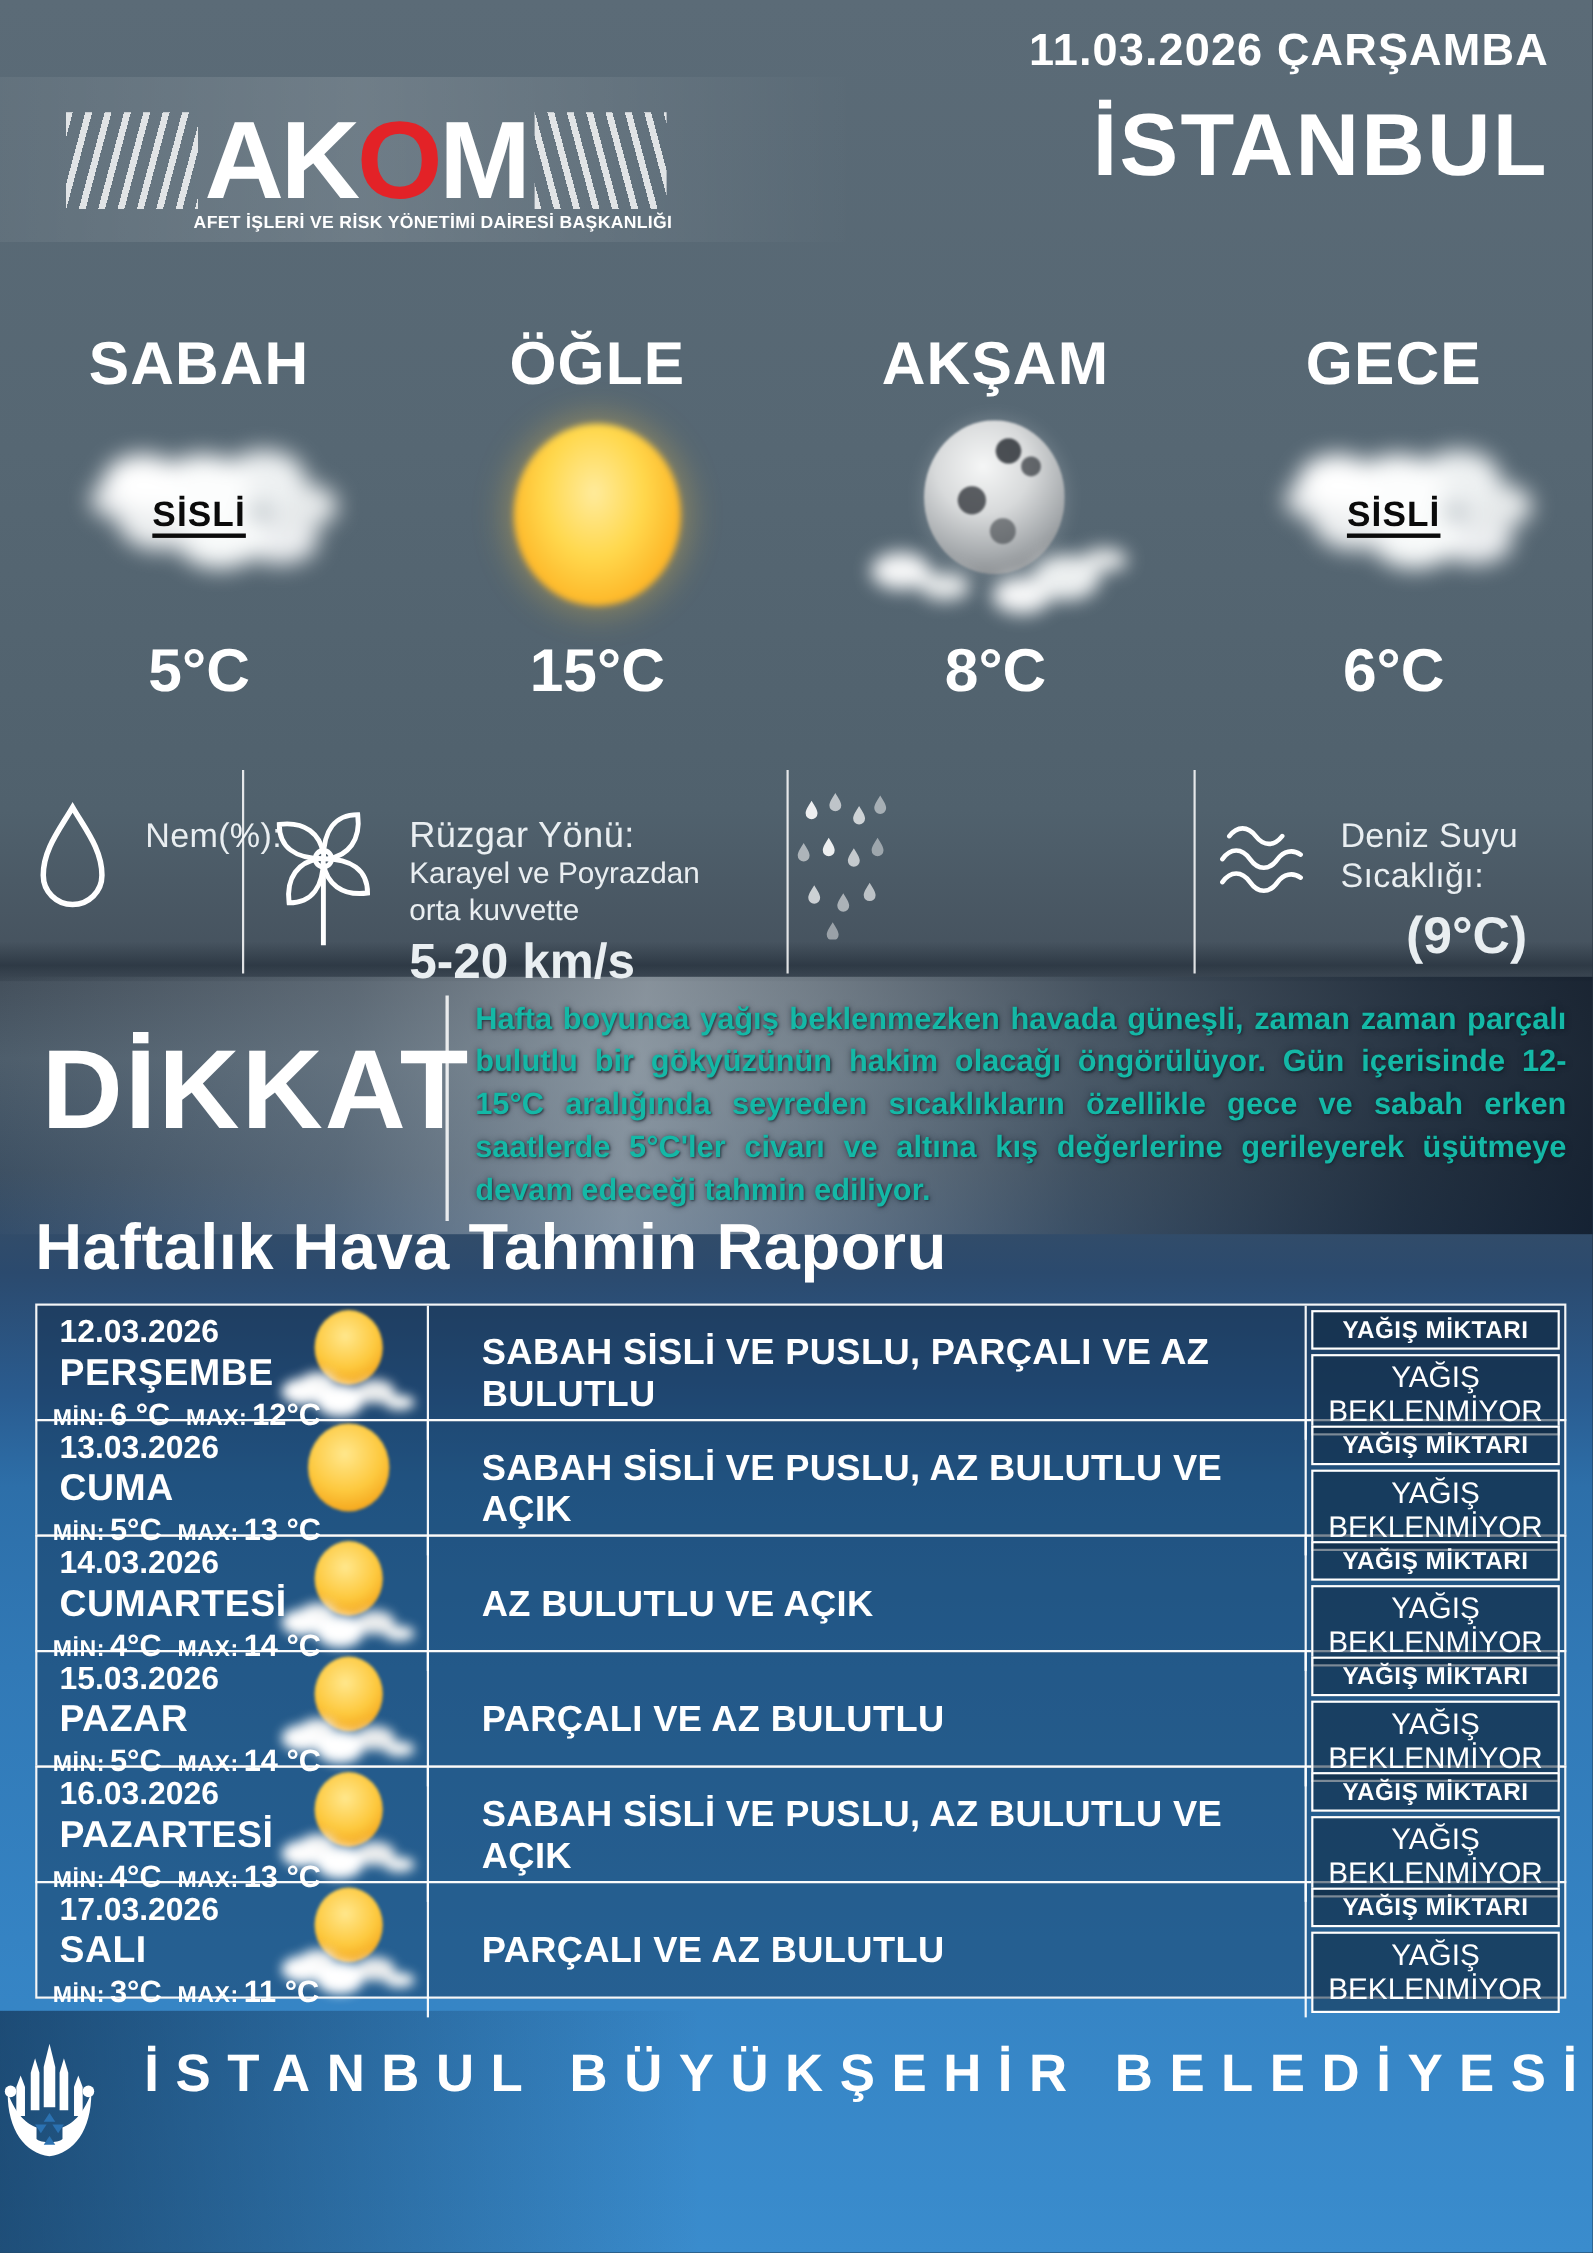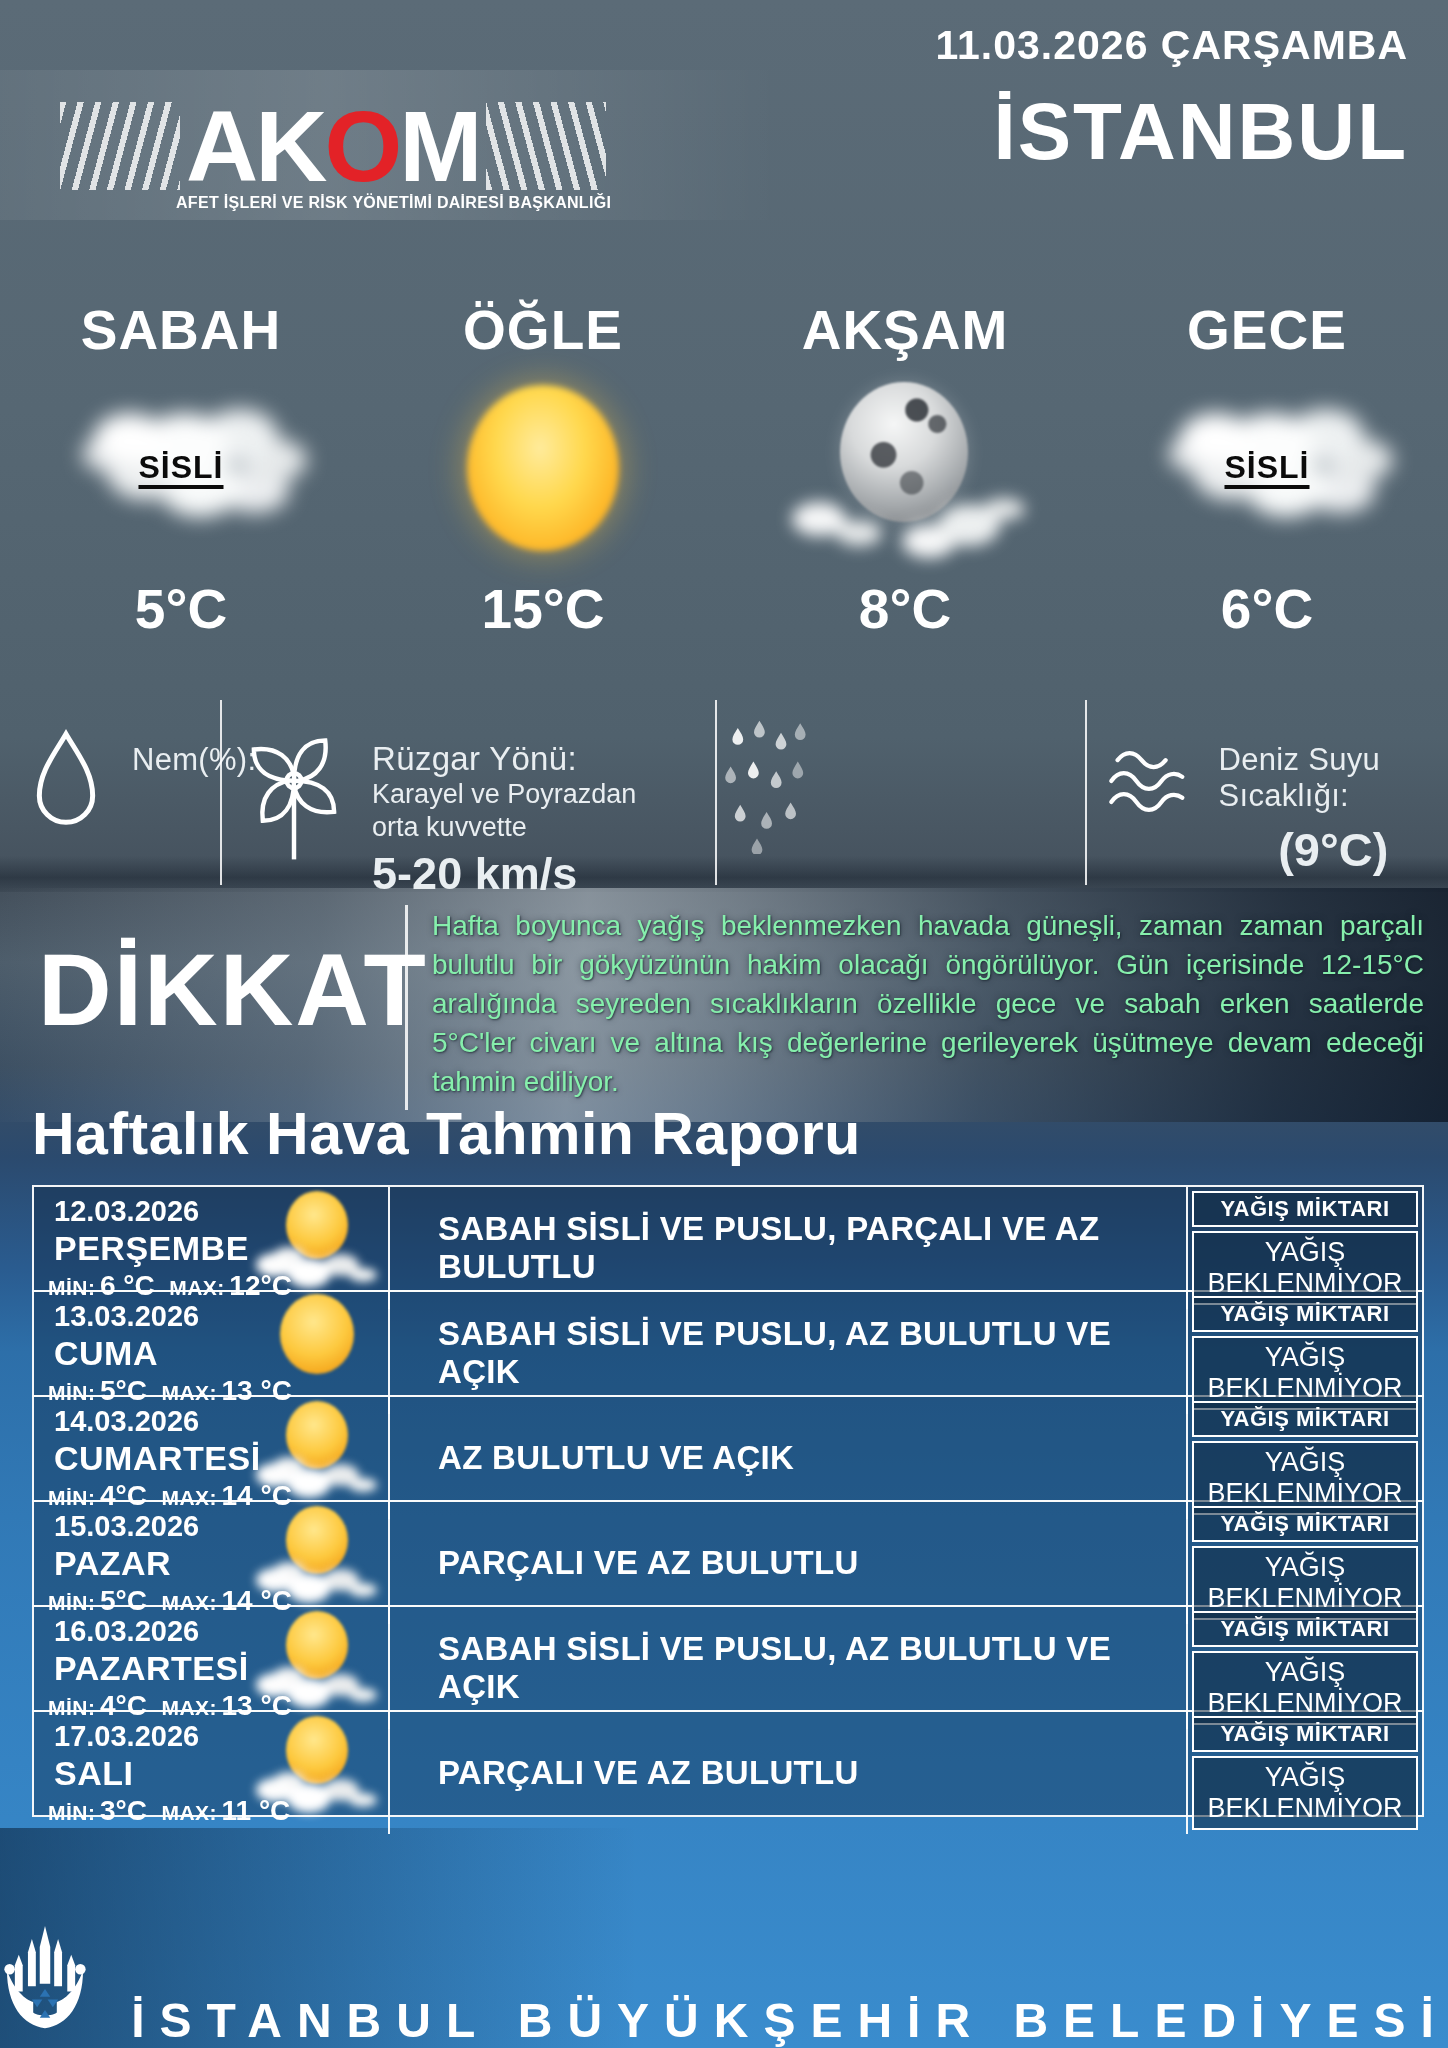--- a/index.html
+++ b/index.html
@@ -70,22 +70,22 @@
   .stxt{margin-left:26px;padding-top:14px;}
   .slabel{font-size:31px;letter-spacing:.3px;}
   .sval-big{font-size:57px;font-weight:600;margin-top:8px;}
   .sline{font-size:27px;line-height:33px;}
   .sval-mid{font-size:45px;font-weight:600;margin-top:4px;}
   .sval-txt{font-size:31px;margin-top:26px;}
   .sval-deg{font-size:47px;font-weight:600;margin-top:8px;text-align:center;}
   
   .dikkat{position:absolute;left:38px;top:932px;font-size:102px;font-weight:bold;letter-spacing:2px;}
   .wdiv{position:absolute;left:405px;top:905px;height:205px;width:3px;background:rgba(255,255,255,.85);}
-  .wtext{position:absolute;left:432px;right:24px;top:906px;font-size:28px;font-weight:normal;line-height:39px;
-    text-align:justify;color:#86efac;text-shadow:0 0 6px rgba(20,30,40,.55),1px 1px 2px rgba(20,30,40,.65);}
+  .wtext{position:absolute;left:432px;right:24px;top:906px;font-size:28px;font-weight:bold;line-height:39px;
+    text-align:justify;color:#14b8a6;text-shadow:0 0 6px rgba(20,30,40,.55),1px 1px 2px rgba(20,30,40,.65);}
   
   .weekly-title{position:absolute;left:32px;top:1100px;font-size:59px;font-weight:bold;letter-spacing:.5px;}
   .wtable{position:absolute;left:32px;top:1187px;width:1392px;}
   .trow{display:grid;grid-template-columns:356px 1fr 234px;height:107px;
     border:2px solid rgba(255,255,255,.95);margin-top:-2px;background:rgba(12,38,62,.38);}
   .c1{position:relative;border-right:2px solid rgba(255,255,255,.95);padding:8px 0 0 20px;}
   .rdate{font-size:29px;font-weight:600;}
   .rday{font-size:34px;font-weight:600;margin-top:1px;letter-spacing:.5px;}
   .rminmax{position:absolute;bottom:7px;left:14px;white-space:nowrap;}
   .rminmax .lbl{font-size:21px;font-weight:bold;letter-spacing:.5px;}
@@ -96,21 +96,21 @@
   .t-cloud{position:absolute;bottom:12px;left:4px;width:38px;height:24px;background:#fdfdfd;border-radius:50%;filter:blur(5px);
     box-shadow:34px 8px 0 3px #fff,66px 0 0 -1px #eaeced,88px 10px 0 -5px #f2f4f4,14px -10px 0 -4px #eef0f1;}
   .t-icon.sun .t-sun{top:0;left:28px;width:74px;height:80px;}
   .c2{border-right:2px solid rgba(255,255,255,.95);display:flex;align-items:center;padding-left:48px;}
   .fc{font-size:33px;font-weight:bold;letter-spacing:.3px;}
   .c3{padding:4px;display:flex;flex-direction:column;gap:4px;}
   .p-head{border:2px solid #fff;background:rgba(16,42,66,.55);font-size:22px;font-weight:bold;text-align:center;padding:3px 0;letter-spacing:.5px;}
   .p-body{border:2px solid #fff;background:rgba(16,42,66,.55);flex:1;display:flex;align-items:center;justify-content:center;
     text-align:center;font-size:27px;line-height:1.15;padding:4px 14px;}
   
-  .footer{position:absolute;left:0;right:0;bottom:0;height:190px;display:flex;align-items:flex-end;justify-content:center;gap:40px;}
+  .footer{position:absolute;left:0;right:0;bottom:0;height:190px;display:flex;align-items:flex-start;justify-content:center;gap:40px;}
   .org{font-size:48px;font-weight:bold;letter-spacing:15px;white-space:nowrap;}
 </style>
 </head>
 <body>
 
 <div class="page">
   <div class="bg"></div>
   <div class="logo-glow"></div>
   <div class="band-shadow"></div>
   <div class="sheen"></div>

